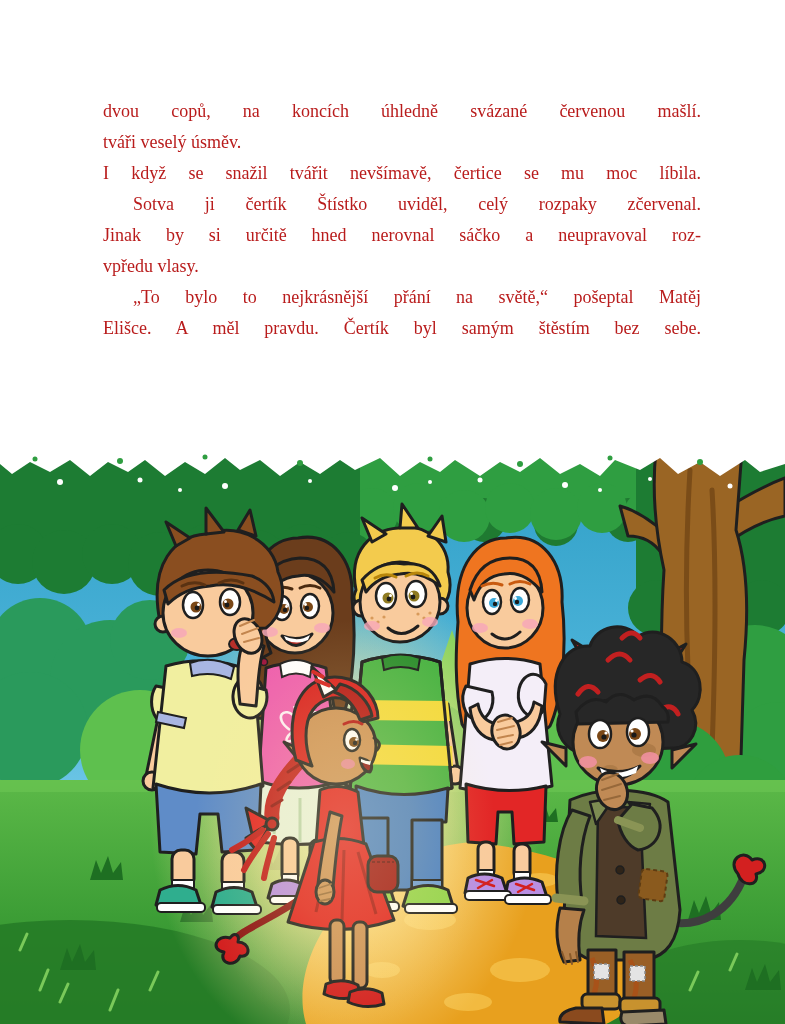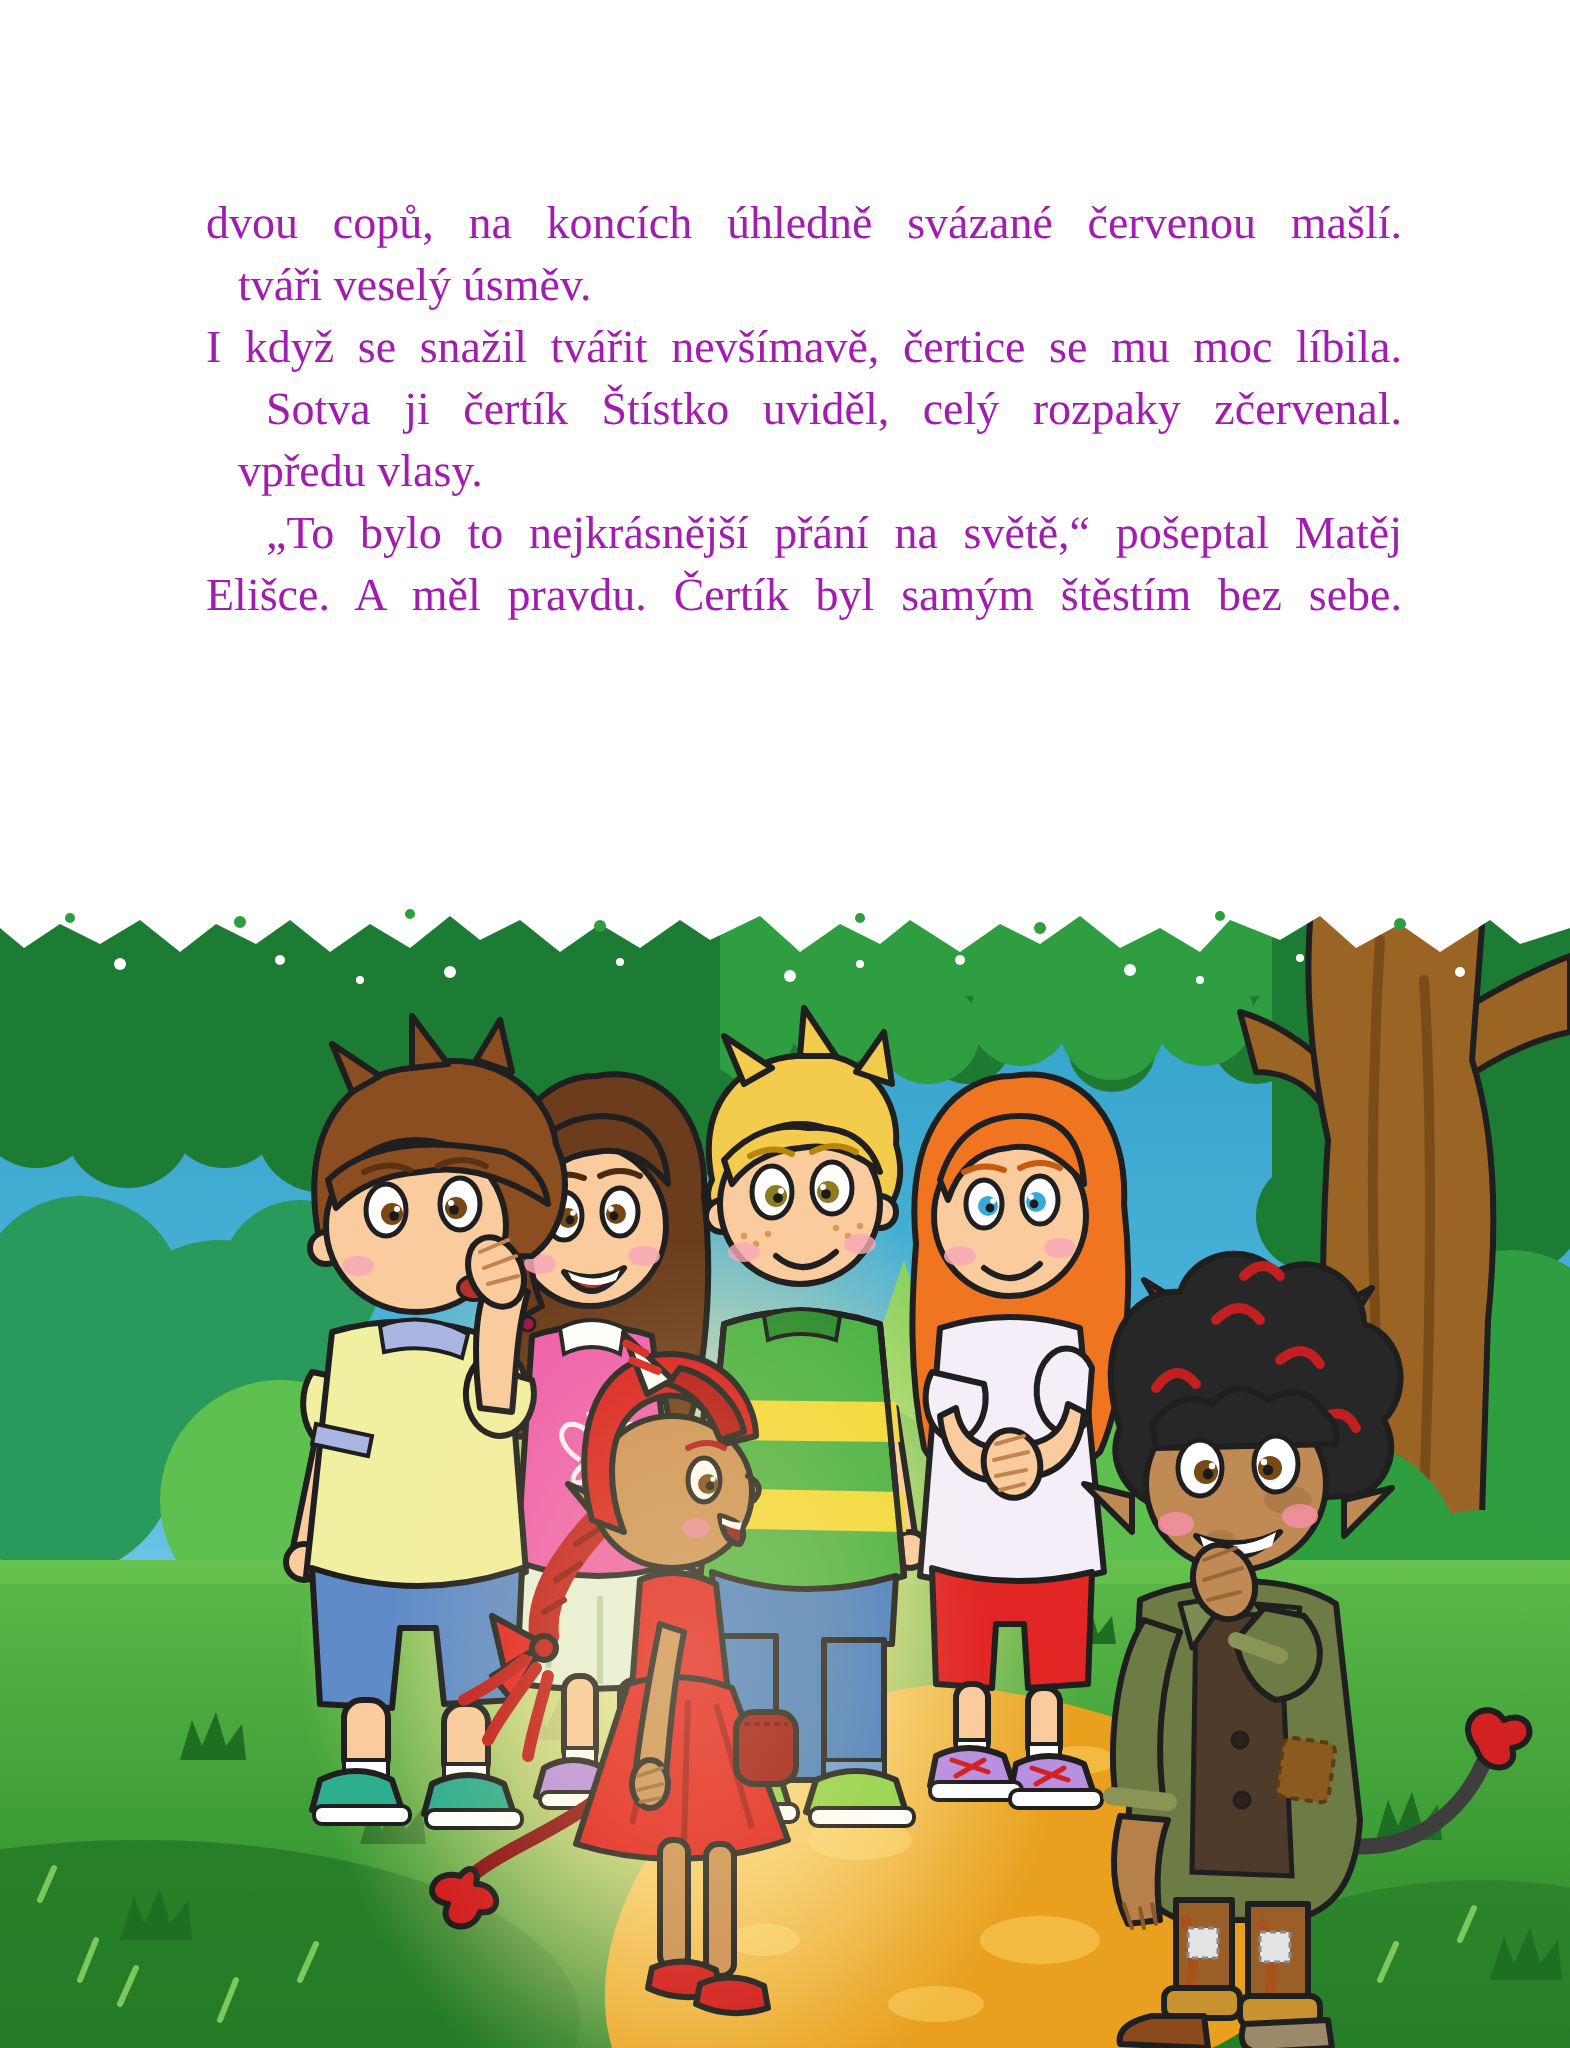--- a/index.html
+++ b/index.html
@@ -3,45 +3,46 @@
 <meta charset="utf-8">
 <style>
   html,body{margin:0;padding:0;}
   body{
     width:785px;height:1024px;position:relative;overflow:hidden;
     background:#ffffff;
     font-family:"Liberation Serif", serif;
   }
   .story-text{
     position:absolute;left:103px;top:96px;width:598px;
-    font-size:23px;color:#a21caf;
+    font-size:18px;color:#b91c1c;
   }
   .story-text .line{
     height:31px;line-height:31px;
     text-align:justify;text-align-last:justify;
     white-space:nowrap;
   }
-  .story-text .line.last{text-align-last:left;margin-left:16px;}
+  .story-text .line.last{text-align-last:left;}
   .story-text .line.indent{text-indent:30px;}
   .illustration{
     position:absolute;left:0;top:450px;width:785px;height:574px;
   }
   svg{display:block;}
   .o{stroke:#1f1f1f;stroke-width:3;stroke-linejoin:round;stroke-linecap:round;}
 </style>
 </head>
 <body>
 
 <div class="book-page">
 
   <div class="story-text">
       <div class="line">dvou copů, na koncích úhledně svázané červenou mašlí.</div>
       <div class="line last">tváři veselý úsměv.</div>
       <div class="line">I když se snažil tvářit nevšímavě, čertice se mu moc líbila.</div>
       <div class="line indent">Sotva ji čertík Štístko uviděl, celý rozpaky zčervenal.</div>
+      <div class="line">Jinak by si určitě hned nerovnal sáčko a neupravoval roz-</div>
       <div class="line last">vpředu vlasy.</div>
       <div class="line indent">„To bylo to nejkrásnější přání na světě,“ pošeptal Matěj</div>
       <div class="line">Elišce. A měl pravdu. Čertík byl samým štěstím bez sebe.</div>
     </div>
 
   <div class="illustration">
     <svg width="785" height="574" viewBox="0 0 785 574" xmlns="http://www.w3.org/2000/svg">
       <defs>
         <linearGradient id="gradSky" x1="0" y1="0" x2="0" y2="1">
           <stop offset="0" stop-color="#2f9fc6"></stop>

